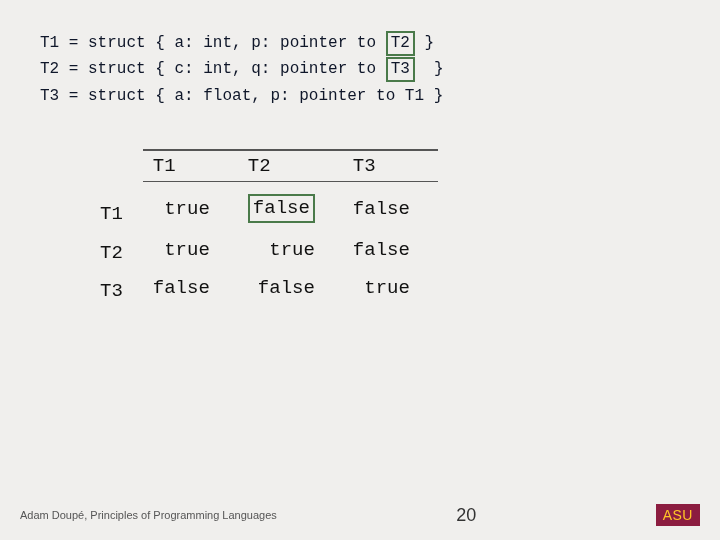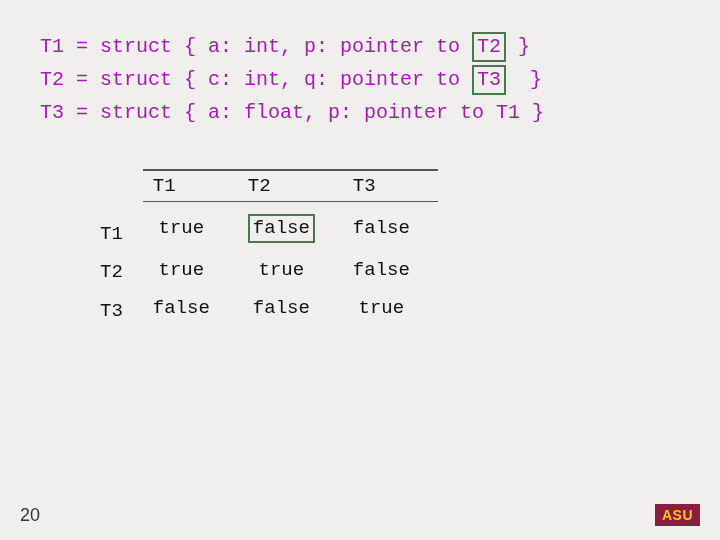--- a/index.html
+++ b/index.html
@@ -11,23 +11,23 @@
       font-family: 'Courier New', Courier, monospace;
       position: relative;
       overflow: hidden;
     }
 
     .main-content {
       padding: 30px 40px 20px 40px;
     }
 
     .code-block {
-      font-size: 20px;
+      font-size: 16px;
       line-height: 1.65;
-      color: #a21caf;
+      color: #0f172a;
       margin-bottom: 40px;
     }
 
     .code-line {
       display: flex;
       align-items: baseline;
       white-space: pre;
     }
 
     .box-green {
@@ -54,21 +54,21 @@
 
     table th {
       font-weight: normal;
       padding: 4px 28px 4px 10px;
       text-align: left;
       border-bottom: 1px solid #555;
     }
 
     table td {
       padding: 12px 28px 4px 10px;
-      text-align: center;
+      text-align: right;
     }
 
     .row-label-col {
       display: flex;
       flex-direction: column;
       font-size: 19px;
       color: #111;
       padding-top: 38px;
       margin-right: 10px;
     }
@@ -110,21 +110,21 @@
 
     .asu-logo {
       display: flex;
       align-items: center;
     }
 
     .asu-logo-box {
       background: #8c1d40;
       color: #ffc627;
       font-family: Arial, sans-serif;
-      font-weight: bold;
+      font-weight: normal;
       font-size: 14px;
       padding: 3px 7px;
       letter-spacing: 0.5px;
     }
   </style>
 </head>
 <body>
 
 <div class="main-content">
 
@@ -174,17 +174,18 @@
             <td>true</td>
           </tr>
         </tbody>
       </table>
     </div>
   </div>
 
 </div>
 
 <div class="footer">
+  <span class="footer-text">Adam Doupé, Principles of Programming Languages</span>
   <span class="footer-num">20</span>
   <div class="asu-logo">
     <span class="asu-logo-box">ASU</span>
   </div>
 </div>
 
 </body></html>

